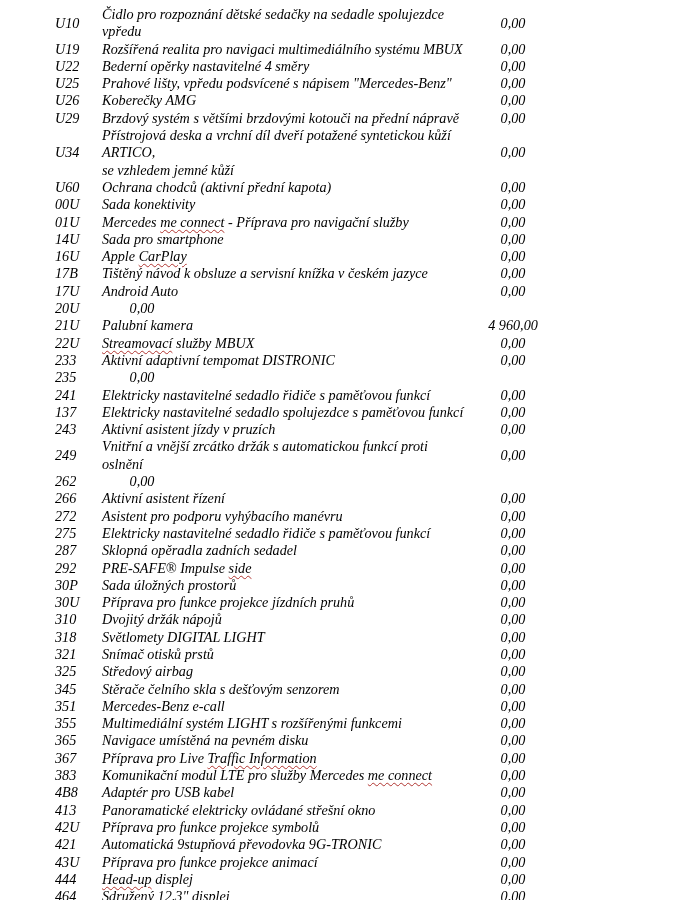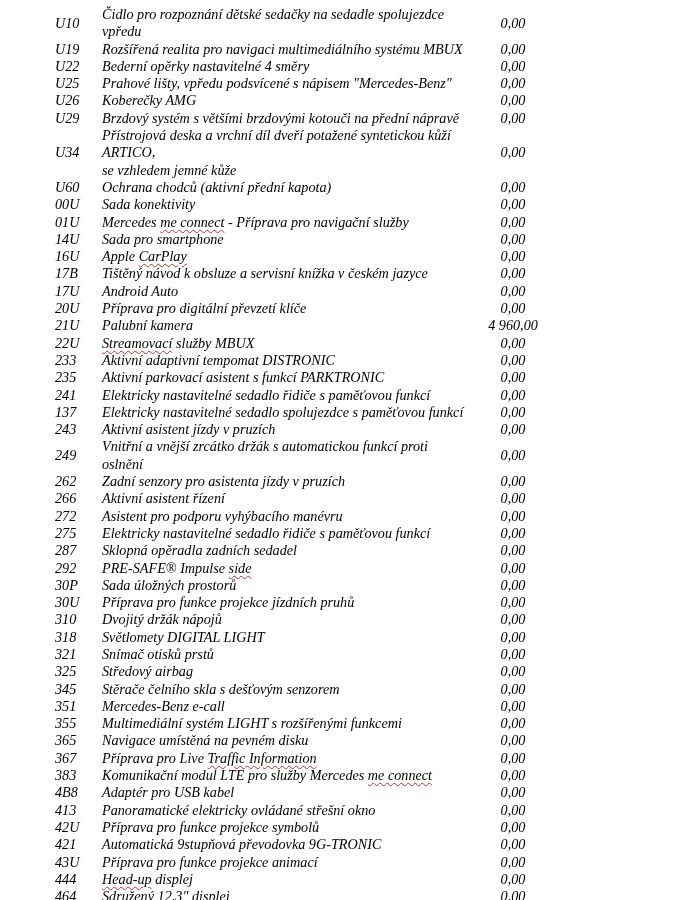--- a/index.html
+++ b/index.html
@@ -80,21 +80,21 @@
   </div>
 
   <div class="row">
     <span class="code">U29</span>
     <span class="desc"><span>Brzdový systém s většími brzdovými kotouči na přední nápravě</span></span>
     <span class="price">0,00</span>
   </div>
 
   <div class="row">
     <span class="code">U34</span>
-    <span class="desc"><span>Přístrojová deska a vrchní díl dveří potažené syntetickou kůží ARTICO,</span><br><span>se vzhledem jemné kůže</span></span>
+    <span class="desc"><span>Přístrojová deska a vrchní díl dveří potažené syntetickou kůží ARTICO,</span><br><span>se vzhledem jemné kůží</span></span>
     <span class="price">0,00</span>
   </div>
 
   <div class="row">
     <span class="code">U60</span>
     <span class="desc"><span>Ochrana chodců (aktivní přední kapota)</span></span>
     <span class="price">0,00</span>
   </div>
 
   <div class="row">
@@ -128,21 +128,20 @@
   </div>
 
   <div class="row">
     <span class="code">17U</span>
     <span class="desc"><span>Android Auto</span></span>
     <span class="price">0,00</span>
   </div>
 
   <div class="row">
     <span class="code">20U</span>
-    <span class="desc"><span>Příprava pro digitální převzetí klíče</span></span>
     <span class="price">0,00</span>
   </div>
 
   <div class="row">
     <span class="code">21U</span>
     <span class="desc"><span>Palubní kamera</span></span>
     <span class="price">4 960,00</span>
   </div>
 
   <div class="row">
@@ -152,21 +151,20 @@
   </div>
 
   <div class="row">
     <span class="code">233</span>
     <span class="desc"><span>Aktivní adaptivní tempomat DISTRONIC</span></span>
     <span class="price">0,00</span>
   </div>
 
   <div class="row">
     <span class="code">235</span>
-    <span class="desc"><span>Aktivní parkovací asistent s funkcí PARKTRONIC</span></span>
     <span class="price">0,00</span>
   </div>
 
   <div class="row">
     <span class="code">241</span>
     <span class="desc"><span>Elektricky nastavitelné sedadlo řidiče s paměťovou funkcí</span></span>
     <span class="price">0,00</span>
   </div>
 
   <div class="row">
@@ -182,21 +180,20 @@
   </div>
 
   <div class="row">
     <span class="code">249</span>
     <span class="desc"><span>Vnitřní a vnější zrcátko držák s automatickou funkcí proti oslnění</span></span>
     <span class="price">0,00</span>
   </div>
 
   <div class="row">
     <span class="code">262</span>
-    <span class="desc"><span>Zadní senzory pro asistenta jízdy v pruzích</span></span>
     <span class="price">0,00</span>
   </div>
 
   <div class="row">
     <span class="code">266</span>
     <span class="desc"><span>Aktivní asistent řízení</span></span>
     <span class="price">0,00</span>
   </div>
 
   <div class="row">

